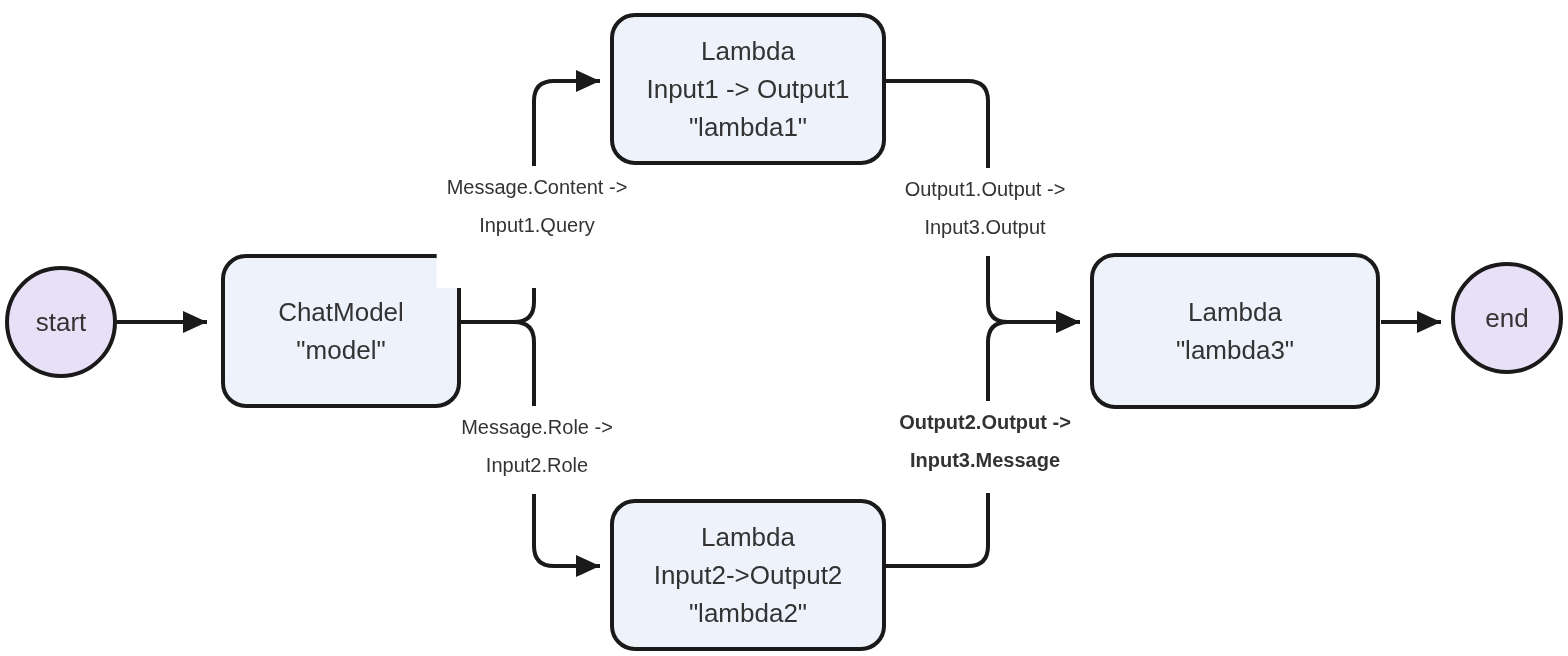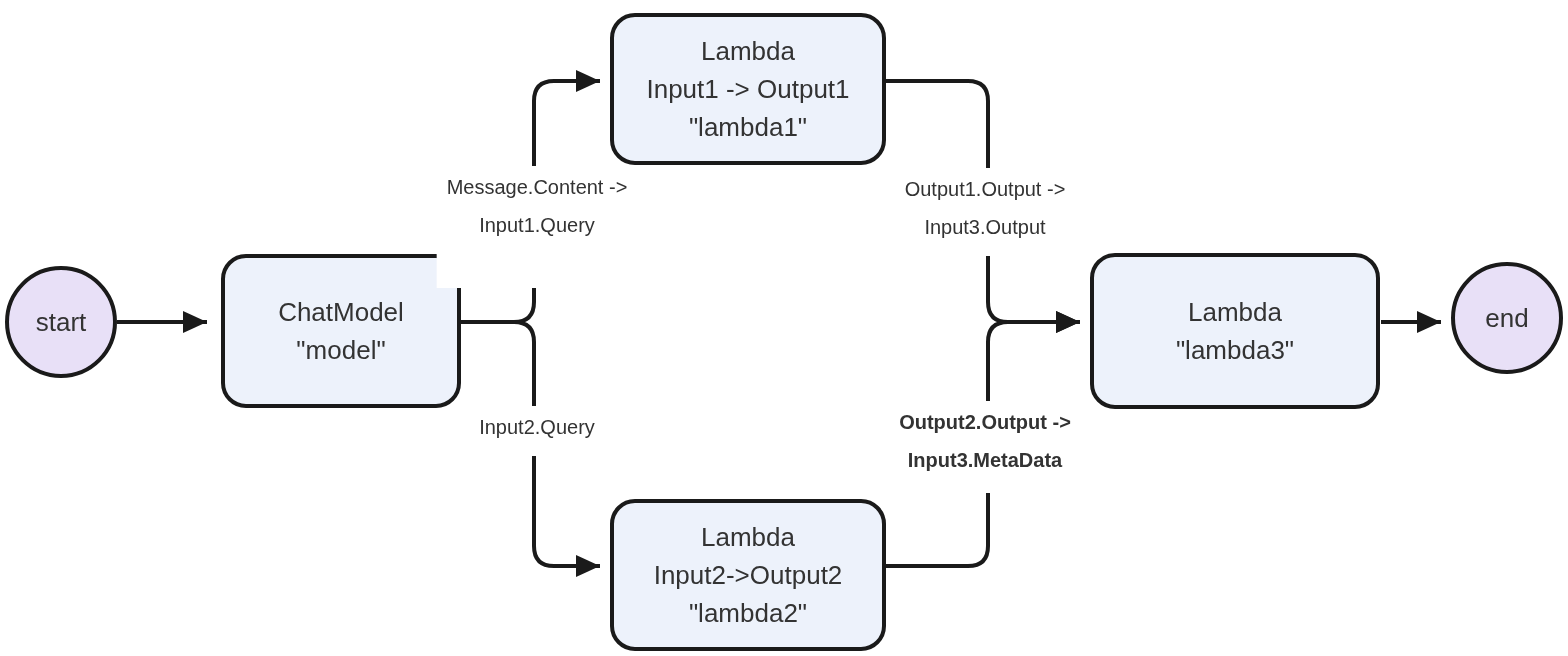--- a/index.html
+++ b/index.html
@@ -121,21 +121,22 @@
     <span>Message.Content -&gt;</span>
     <span>Input1.Query</span>
   </div>
 
   <div class="edge-label" id="label-query">
     <span>Output1.Output -&gt;</span>
     <span>Input3.Output</span>
   </div>
 
   <div class="edge-label" id="label-role">
-    <span>Input2.Query</span>
+    <span>Message.Role -&gt;</span>
+    <span>Input2.Role</span>
   </div>
 
   <div class="edge-label" id="label-metadata">
     <span>Output2.Output -&gt;</span>
-    <span>Input3.MetaData</span>
+    <span>Input3.Message</span>
   </div>
 
 </div>
 
 </body></html>

